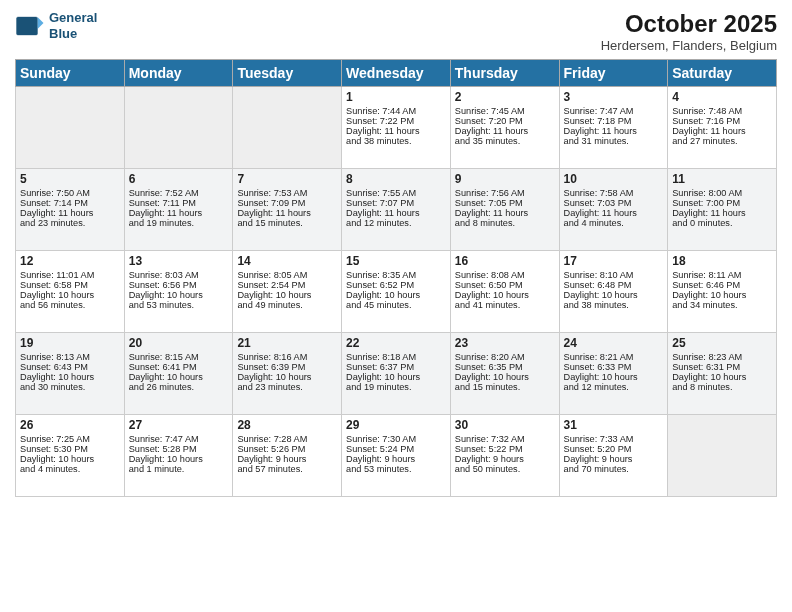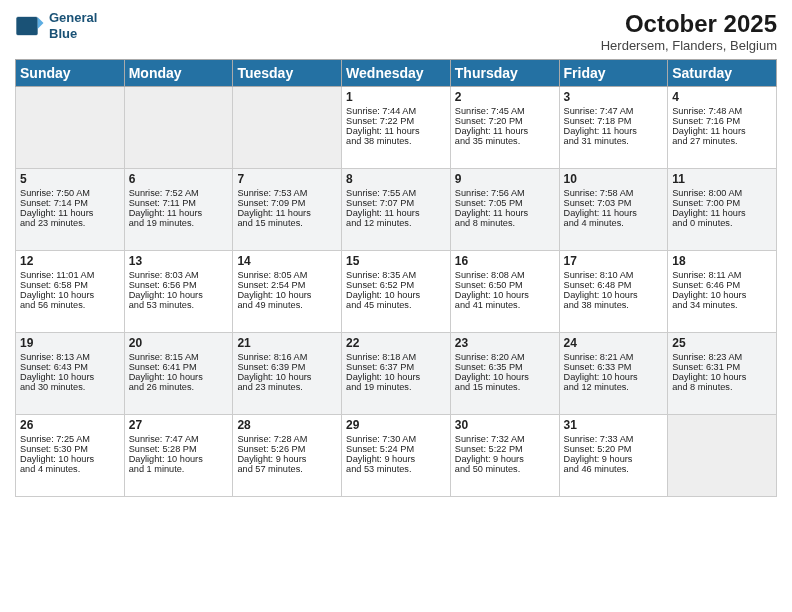--- a/index.html
+++ b/index.html
@@ -338,19 +338,19 @@
             <div>Sunrise: 7:32 AM</div>
             <div>Sunset: 5:22 PM</div>
             <div>Daylight: 9 hours</div>
             <div>and 50 minutes.</div>
           </td>
           <td>
             <span class="day-num">31</span>
             <div>Sunrise: 7:33 AM</div>
             <div>Sunset: 5:20 PM</div>
             <div>Daylight: 9 hours</div>
-            <div>and 46 minutes.</div>
+            <div>and 70 minutes.</div>
           </td>
           <td class="empty-cell"></td>
         </tr>
       </tbody>
   </table>
 </div>
 
 </body></html>

